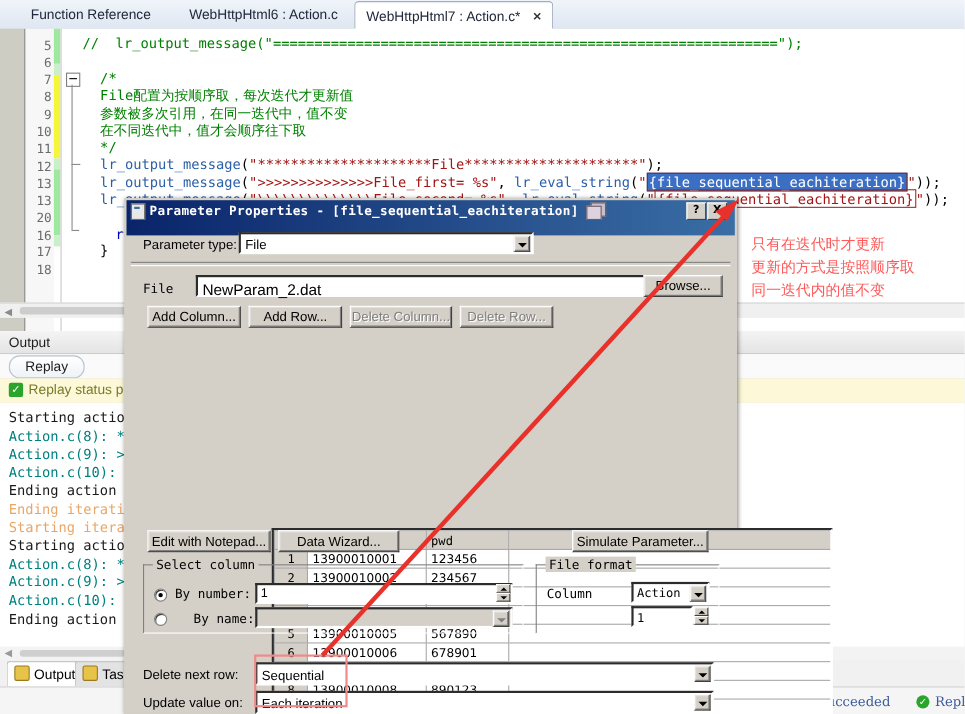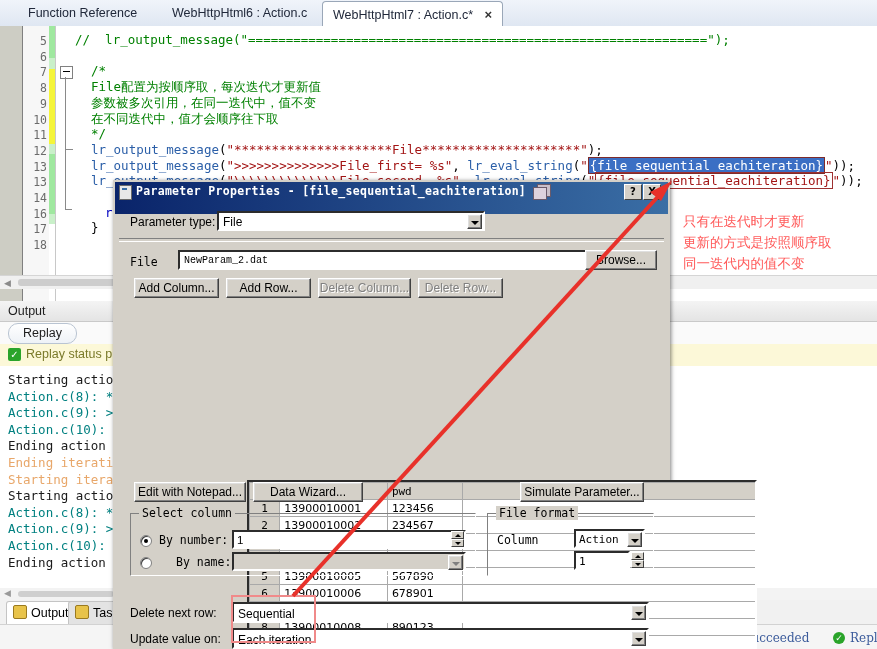--- a/index.html
+++ b/index.html
@@ -166,21 +166,21 @@
       <div class="lnum" style="top: 8px;">5</div>
       <div class="lnum" style="top: 23.7px;">6</div>
       <div class="lnum" style="top: 39.4px;">7</div>
       <div class="lnum" style="top: 55.1px;">8</div>
       <div class="lnum" style="top: 70.8px;">9</div>
       <div class="lnum" style="top: 86.5px;">10</div>
       <div class="lnum" style="top: 102.2px;">11</div>
       <div class="lnum" style="top: 117.9px;">12</div>
       <div class="lnum" style="top: 133.6px;">13</div>
       <div class="lnum" style="top: 149.3px;">13</div>
-      <div class="lnum" style="top: 165px;">14</div>
+      <div class="lnum" style="top: 165px;">20</div>
       <div class="lnum" style="top: 180.7px;">16</div>
       <div class="lnum" style="top: 196.4px;">17</div>
       <div class="lnum" style="top: 212.1px;">18</div>
     </div>
   <div id="changebar">
     <div style="position:absolute;left:0;top:0;width:6px;height:32px;background:#9fe89f;"></div>
     <div style="position:absolute;left:0;top:32px;width:6px;height:11px;background:#c9f0c9;"></div>
     <div style="position:absolute;left:0;top:43px;width:6px;height:75px;background:#f5f53a;"></div>
     <div style="position:absolute;left:0;top:118px;width:6px;height:10px;background:#c9f0c9;"></div>
     <div style="position:absolute;left:0;top:128px;width:6px;height:60px;background:#9fe89f;"></div>
@@ -258,21 +258,21 @@
 
   <div class="lbl" style="left:15px;top:33px;">Parameter type:</div>
   <div class="w95field" style="left:102px;top:29px;width:268px;height:20px;">
     <div style="position:absolute;left:4px;top:2px;font-size:12px;">File</div>
     <div class="ddarrow" style="right:1px;top:1px;"></div>
   </div>
   <div style="position:absolute;left:4px;top:56px;width:545px;height:2px;border-top:1px solid #808080;border-bottom:1px solid #fff;"></div>
 
   <div class="lblm" style="left:15px;top:73px;">File</div>
   <div class="w95field" style="left:63px;top:68px;width:465px;height:20px;">
-    <div style="position:absolute;left:4px;top:3px;font-family:Liberation Mono, monospace;font-size:10px;">NewParam_2.dat</div>
+    <div style="position:absolute;left:4px;top:3px;font-family:Liberation Sans, sans-serif;font-size:14px;">NewParam_2.dat</div>
     <div class="ddarrow" style="right:1px;top:1px;"></div>
   </div>
   <div class="w95btn" style="left:470px;top:68px;width:72px;height:20px;line-height:18px;">Browse...</div>
 
   <div class="w95btn" style="left:19px;top:96px;width:85px;height:20px;line-height:18px;">Add Column...</div>
   <div class="w95btn" style="left:111px;top:96px;width:85px;height:20px;line-height:18px;">Add Row...</div>
   <div class="w95btn dis" style="left:203px;top:96px;width:93px;height:20px;line-height:18px;">Delete Column...</div>
   <div class="w95btn dis" style="left:303px;top:96px;width:85px;height:20px;line-height:18px;">Delete Row...</div>
 
   <div id="grid">

